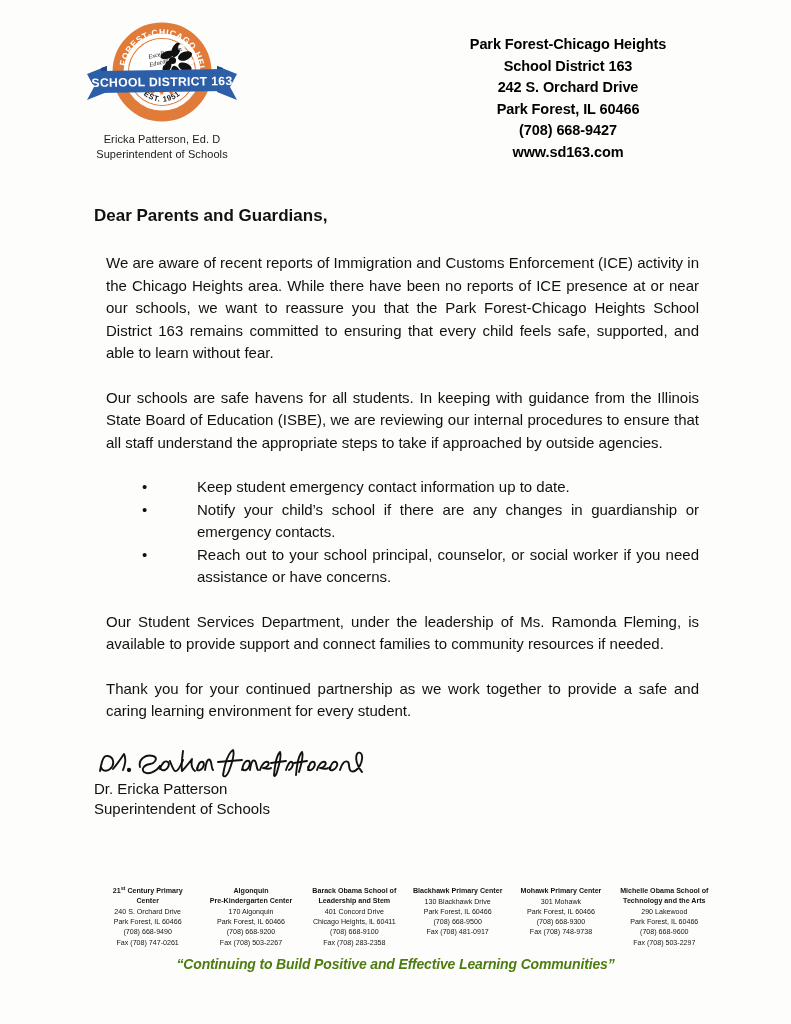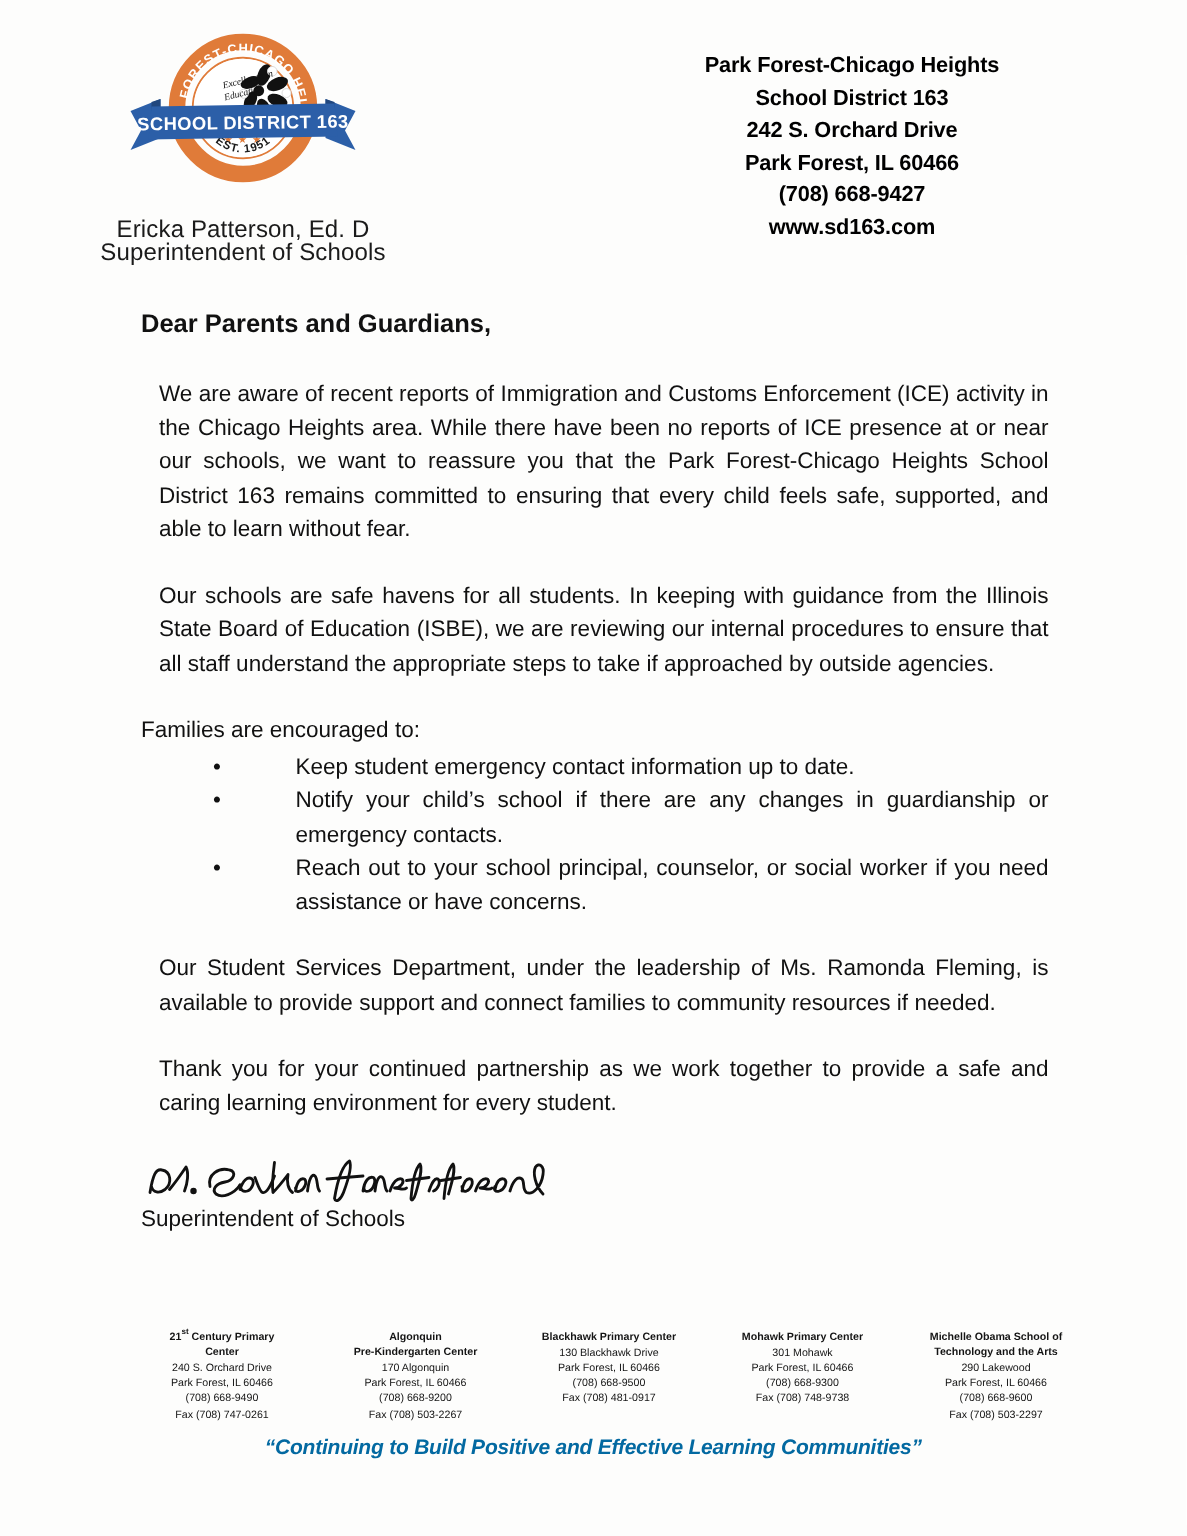--- a/index.html
+++ b/index.html
@@ -38,22 +38,22 @@
     text-align: center;
   }
   .logo-mark {
     width: 162px;
     height: 108px;
     margin: 0 auto;
     position: relative;
   }
   .logo-svg { display: block; }
   .logo-caption {
-    margin-top: 16px;
-    font-size: 16px;
+    margin-top: 2px;
+    font-size: 11px;
     line-height: 15px;
     color: #1a1a1a;
     letter-spacing: 0.1px;
   }
 
   .addr-block {
     position: absolute;
     right: 58px;
     top: 34px;
     width: 330px;
@@ -165,21 +165,21 @@
   .tagline {
     position: absolute;
     top: 92px;
     left: 0;
     width: 791px;
     text-align: center;
     font-weight: bold;
     font-style: italic;
     font-size: 14px;
     letter-spacing: -0.15px;
-    color: #0369a1;
+    color: #4d7c0f;
   }
   sup.ord {
     font-size: 5.4px;
     vertical-align: super;
     line-height: 0;
   }
 </style>
 </head>
 <body>
 
@@ -258,21 +258,20 @@
       <div>www.sd163.com</div>
     </div>
   </div>
 
   <div class="letter">
     <div class="salutation">Dear Parents and Guardians,</div>
 
     <p class="body-par">We are aware of recent reports of Immigration and Customs Enforcement (ICE) activity in the Chicago Heights area. While there have been no reports of ICE presence at or near our schools, we want to reassure you that the Park Forest-Chicago Heights School District 163 remains committed to ensuring that every child feels safe, supported, and able to learn without fear.</p>
     <p class="body-par">Our schools are safe havens for all students. In keeping with guidance from the Illinois State Board of Education (ISBE), we are reviewing our internal procedures to ensure that all staff understand the appropriate steps to take if approached by outside agencies.</p>
 
-    <p class="lead-in">Families are encouraged to:</p>
     <ul class="bullets">
       <li>
         <span class="dot">•</span>
         <span>Keep student emergency contact information up to date.</span>
       </li>
       <li>
         <span class="dot">•</span>
         <span>Notify your child’s school if there are any changes in guardianship or emergency contacts.</span>
       </li>
       <li>
@@ -309,20 +308,21 @@
           <path d="M198 18 L211 16"></path>
           <path d="M212 25 C213 19, 215 16, 218 17 C220 19, 218 24, 215 25 C213 26, 212 24, 212 22"></path>
           <path d="M221 25 C223 19, 226 16, 229 17 C231 19, 228 23, 224 23 C227 23, 230 25, 232 23"></path>
           <path d="M234 24 C235 19, 237 16, 240 17 C243 19, 240 24, 237 25 C234 26, 233 24, 234 22"></path>
           <path d="M244 25 C246 18, 249 15, 252 17 C254 19, 252 24, 255 26 C259 28, 265 22, 266 14 C267 8, 263 6, 261 9 C259 13, 261 22, 266 27"></path>
         </g>
       </svg>
     </div>
 
     <div class="sig-name-block">
+      <div>Dr. Ericka Patterson</div>
       <div>Superintendent of Schools</div>
     </div>
   </div>
 
   <div class="footer">
     <div class="footer-schools">
 
       <div class="school-col">
         <span class="school-name"><span>21</span><sup class="ord">st</sup><span> Century Primary</span><br><span>Center</span></span>
         <span class="school-line">240 S. Orchard Drive</span>
@@ -332,20 +332,27 @@
       </div>
 
       <div class="school-col">
         <span class="school-name"><span>Algonquin</span><br><span>Pre-Kindergarten Center</span></span>
         <span class="school-line">170 Algonquin</span>
         <span class="school-line">Park Forest, IL 60466</span>
         <span class="school-line">(708) 668-9200</span>
         <span class="school-line">Fax (708) 503-2267</span>
       </div>
 
+      <div class="school-col">
+        <span class="school-name"><span>Barack Obama School of</span><br><span>Leadership and Stem</span></span>
+        <span class="school-line">401 Concord Drive</span>
+        <span class="school-line">Chicago Heights, IL 60411</span>
+        <span class="school-line">(708) 668-9100</span>
+        <span class="school-line">Fax (708) 283-2358</span>
+      </div>
 
       <div class="school-col">
         <span class="school-name">Blackhawk Primary Center</span>
         <span class="school-line">130 Blackhawk Drive</span>
         <span class="school-line">Park Forest, IL 60466</span>
         <span class="school-line">(708) 668-9500</span>
         <span class="school-line">Fax (708) 481-0917</span>
       </div>
 
       <div class="school-col">

